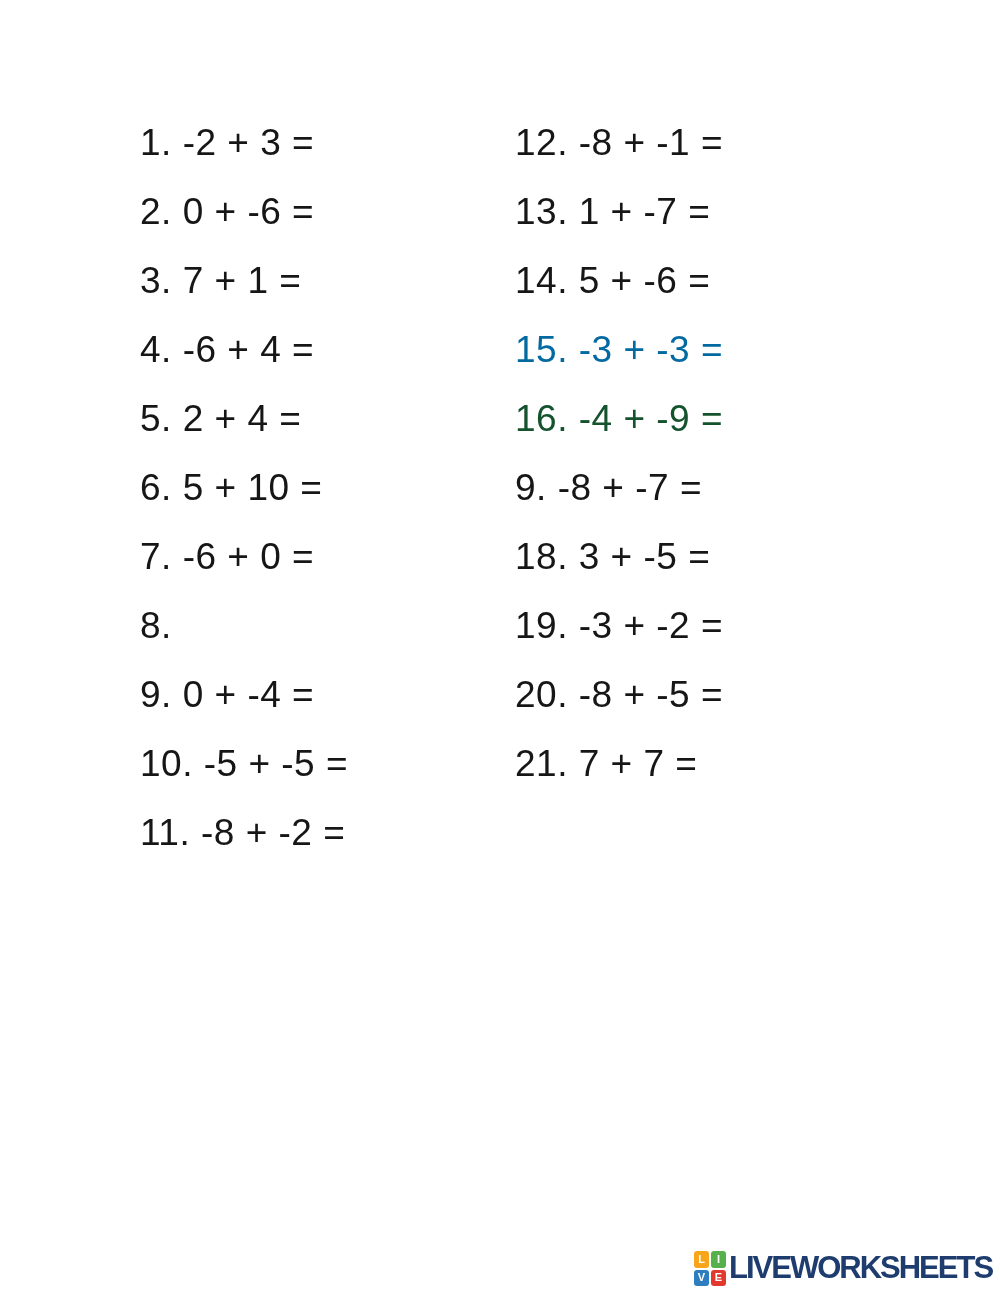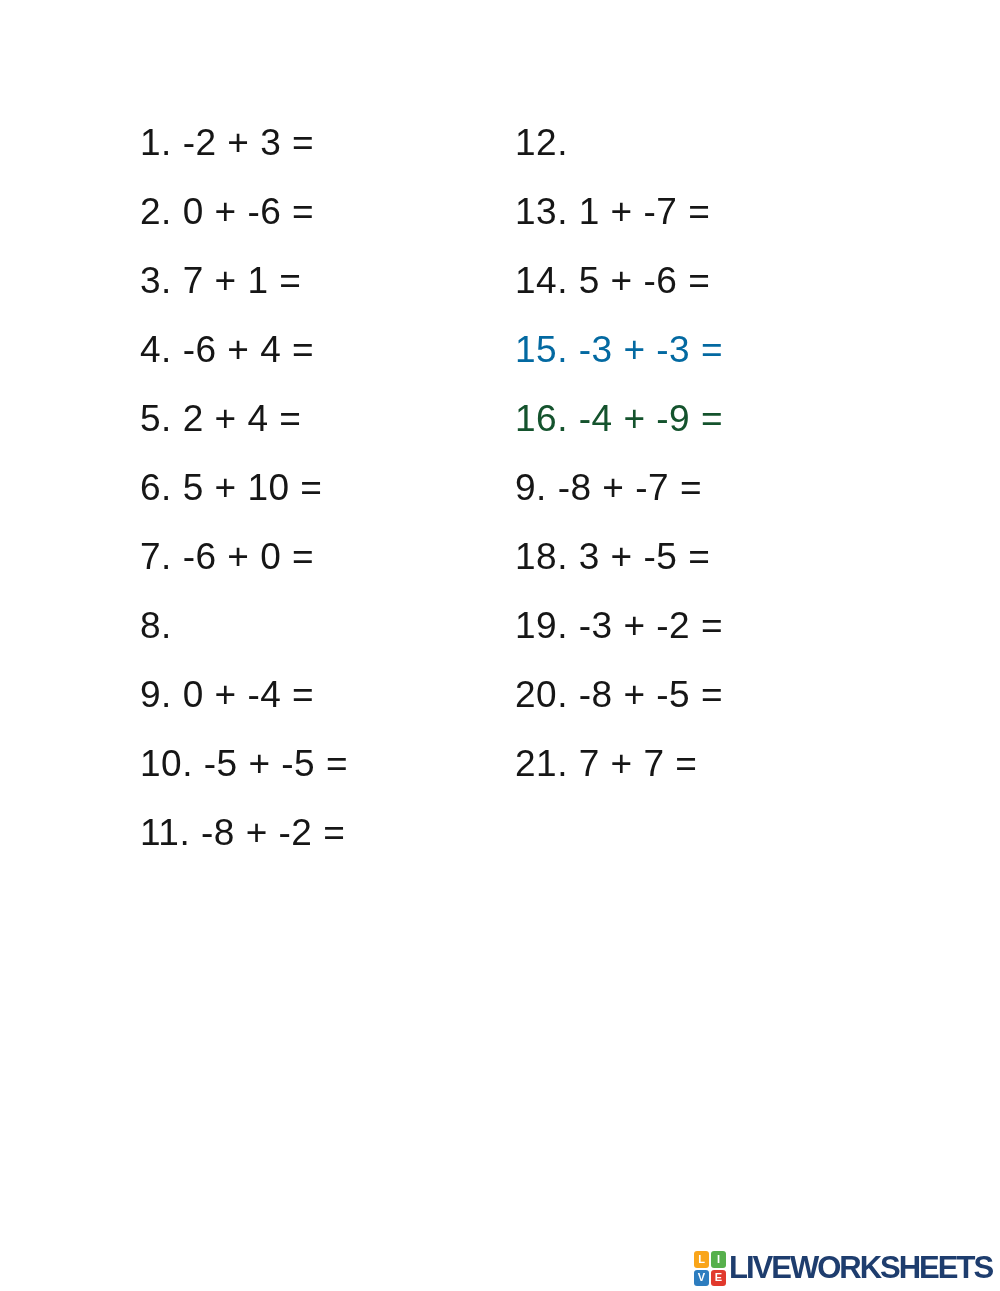--- a/index.html
+++ b/index.html
@@ -77,21 +77,21 @@
       <div class="problem-row" style="color: rgb(22, 22, 22);"><span>5. </span><span>2 + 4 =</span></div>
       <div class="problem-row" style="color: rgb(22, 22, 22);"><span>6. </span><span>5 + 10 =</span></div>
       <div class="problem-row" style="color: rgb(22, 22, 22);"><span>7. </span><span>-6 + 0 =</span></div>
       <div class="problem-row" style="color: rgb(22, 22, 22);"><span>8. </span></div>
       <div class="problem-row" style="color: rgb(22, 22, 22);"><span>9. </span><span>0 + -4 =</span></div>
       <div class="problem-row" style="color: rgb(22, 22, 22);"><span>10. </span><span>-5 + -5 =</span></div>
       <div class="problem-row" style="color: rgb(22, 22, 22);"><span>11. </span><span>-8 + -2 =</span></div>
     </div>
 
   <div class="problems-column right">
-      <div class="problem-row" style="color: rgb(22, 22, 22);"><span>12. </span></div>
+      <div class="problem-row" style="color: rgb(22, 22, 22);"><span>12. </span><span>-8 + -1 =</span></div>
       <div class="problem-row" style="color: rgb(22, 22, 22); align-items: center;"><span>13. </span><span>1 + -7 =</span></div>
       <div class="problem-row" style="color: rgb(22, 22, 22);"><span>14. </span><span>5 + -6 =</span></div>
       <div class="problem-row" style="color: #0369a1;"><span>15. </span><span>-3 + -3 =</span></div>
       <div class="problem-row" style="color: #14532d;"><span>16. </span><span>-4 + -9 =</span></div>
       <div class="problem-row" style="color: rgb(22, 22, 22);"><span>9. </span><span>-8 + -7 =</span></div>
       <div class="problem-row" style="color: rgb(22, 22, 22);"><span>18. </span><span>3 + -5 =</span></div>
       <div class="problem-row" style="color: rgb(22, 22, 22);"><span>19. </span><span>-3 + -2 =</span></div>
       <div class="problem-row" style="color: rgb(22, 22, 22);"><span>20. </span><span>-8 + -5 =</span></div>
       <div class="problem-row" style="color: rgb(22, 22, 22);"><span>21. </span><span>7 + 7 =</span></div>
     </div>

